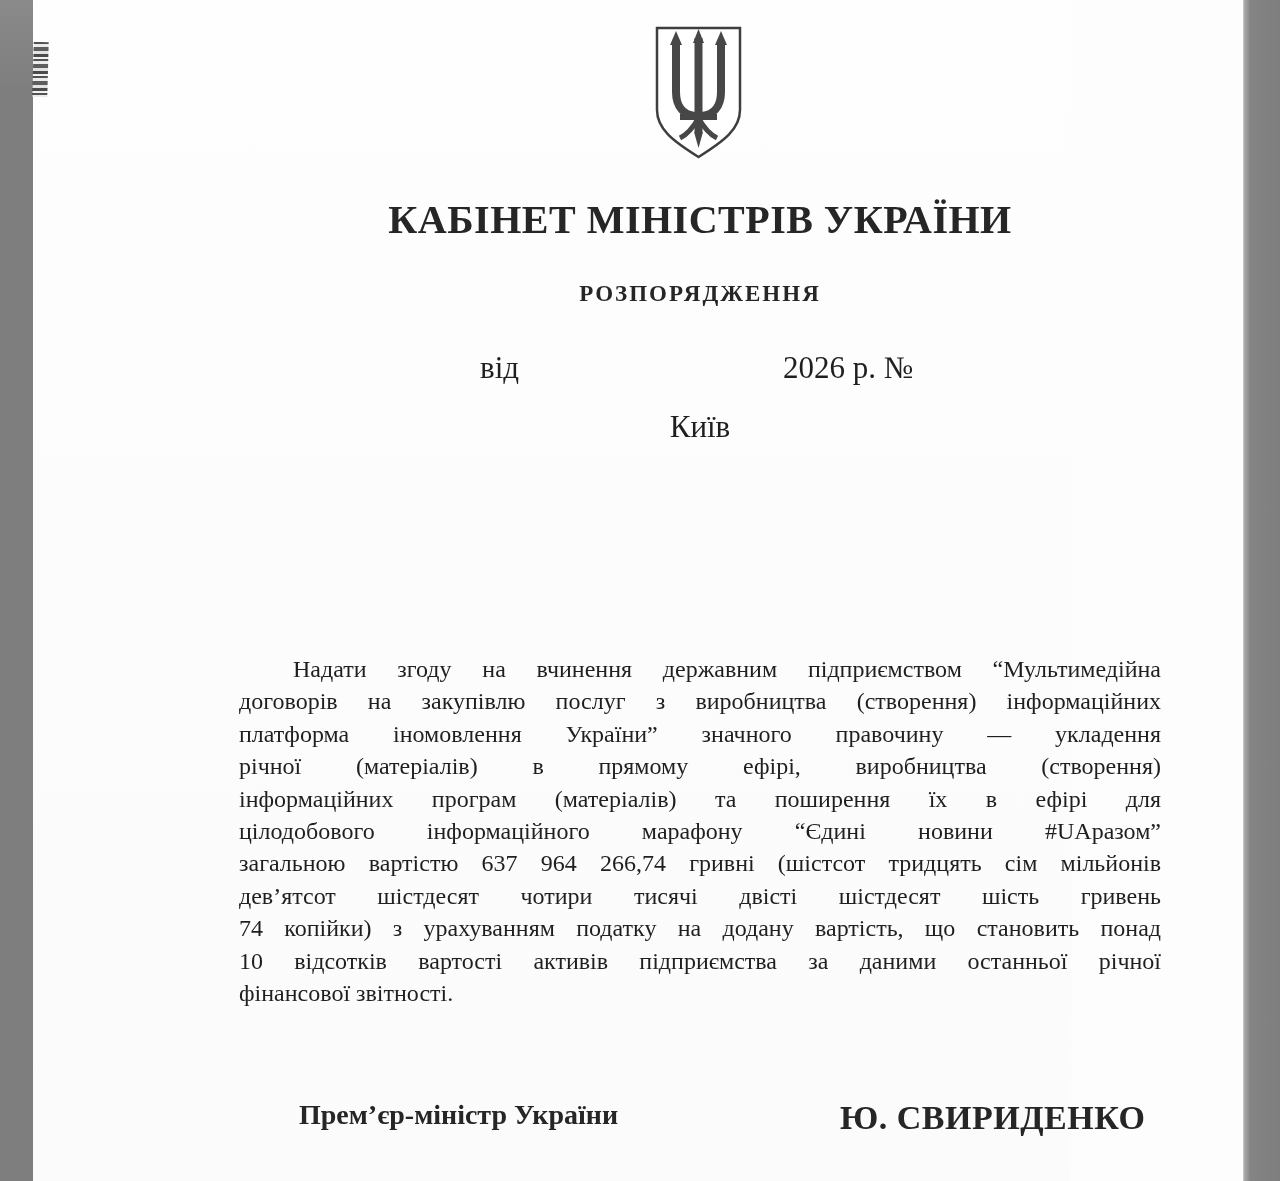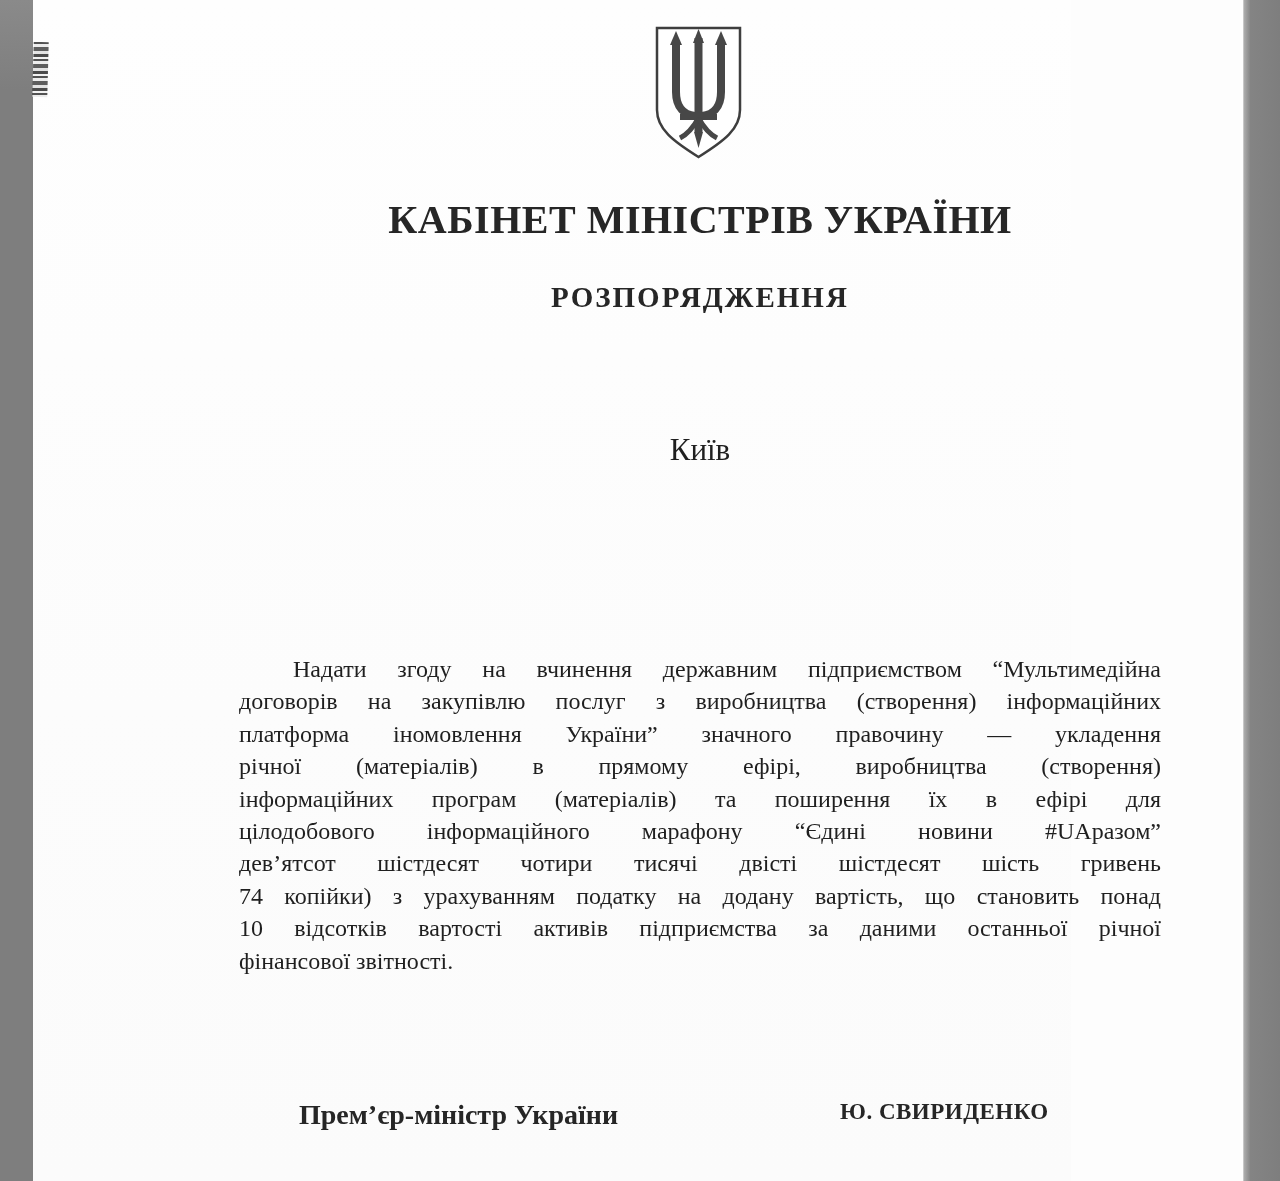--- a/index.html
+++ b/index.html
@@ -27,43 +27,43 @@
   .coat svg{display:block;width:100%;height:100%;}
 
   .doc{position:absolute;left:206px;top:0;width:922px;height:100%;}
   .org-name{
     position:absolute;top:196px;left:0;width:100%;text-align:center;
     font-weight:bold;font-size:40px;letter-spacing:.5px;color:#262626;
     white-space:nowrap;
   }
   .doc-type{
     position:absolute;top:281px;left:0;width:100%;text-align:center;
-    font-weight:bold;font-size:29px;letter-spacing:2px;color:#262626;
+    font-weight:bold;font-size:23px;letter-spacing:2px;color:#262626;
     white-space:nowrap;
   }
   .date-row{position:absolute;top:350px;left:0;width:100%;height:36px;font-size:31px;}
   .date-from{position:absolute;left:241px;top:0;}
   .date-year{position:absolute;left:544px;top:0;white-space:nowrap;}
-  .city{position:absolute;top:432px;left:0;width:100%;text-align:center;font-size:31px;}
+  .city{position:absolute;top:409px;left:0;width:100%;text-align:center;font-size:31px;}
   .title{
     position:absolute;top:540px;left:0;width:100%;text-align:center;
     font-weight:bold;font-size:28px;line-height:33px;color:#242424;
     white-space:nowrap;
   }
   .body-par{position:absolute;top:653px;left:0;width:922px;}
   .bl{
     font-size:24px;line-height:32.4px;height:32.4px;
     text-align:justify;text-align-last:justify;-moz-text-align-last:justify;
     white-space:normal;overflow:visible;
   }
   .bl.indent{padding-left:54px;}
   .bl.last{text-align-last:left;-moz-text-align-last:left;}
   .sig-row{position:absolute;top:1099px;left:0;width:100%;height:34px;font-weight:bold;color:#262626;}
   .sig-pos{position:absolute;left:60px;top:0;font-size:28px;white-space:nowrap;}
-  .sig-name{position:absolute;left:601px;top:0;font-size:23px;letter-spacing:.5px;white-space:nowrap;}
+  .sig-name{position:absolute;left:601px;top:0;font-size:34px;letter-spacing:.5px;white-space:nowrap;}
 </style>
 </head>
 <body>
 
 <div class="stage">
   <div class="scan-bar left"></div>
   <div class="scan-bar right"></div>
 
   <div class="paper">
     <div class="barcode"></div>
@@ -89,31 +89,36 @@
           <path d="M48.5 92 C54 102 59 108 67 112" fill="none" stroke-width="5"></path>
           <polygon points="48.5,122 44,106 53,106" stroke="none"></polygon>
         </g>
       </svg>
     </div>
 
     <div class="doc">
       <div class="org-name">КАБІНЕТ МІНІСТРІВ УКРАЇНИ</div>
       <div class="doc-type">РОЗПОРЯДЖЕННЯ</div>
 
+      <div class="date-row">
+        <span class="date-from">від</span>
+        <span class="date-year">2026 р. №</span>
+      </div>
 
       <div class="city">Київ</div>
 
 
       <div class="body-par">
         <div class="bl indent">Надати згоду на вчинення державним підприємством “Мультимедійна</div>
         <div class="bl">договорів на закупівлю послуг з виробництва (створення) інформаційних</div>
         <div class="bl">платформа іномовлення України” значного правочину — укладення</div>
         <div class="bl">річної (матеріалів) в прямому ефірі, виробництва (створення)</div>
         <div class="bl">інформаційних програм (матеріалів) та поширення їх в ефірі для</div>
         <div class="bl">цілодобового інформаційного марафону “Єдині новини #UAразом”</div>
+        <div class="bl">загальною вартістю 637 964 266,74 гривні (шістсот тридцять сім мільйонів</div>
         <div class="bl">дев’ятсот шістдесят чотири тисячі двісті шістдесят шість гривень</div>
         <div class="bl">74 копійки) з урахуванням податку на додану вартість, що становить понад</div>
         <div class="bl">10 відсотків вартості активів підприємства за даними останньої річної</div>
         <div class="bl last">фінансової звітності.</div>
       </div>
 
       <div class="sig-row">
         <span class="sig-pos">Прем’єр-міністр України</span>
         <span class="sig-name">Ю. СВИРИДЕНКО</span>
       </div>

